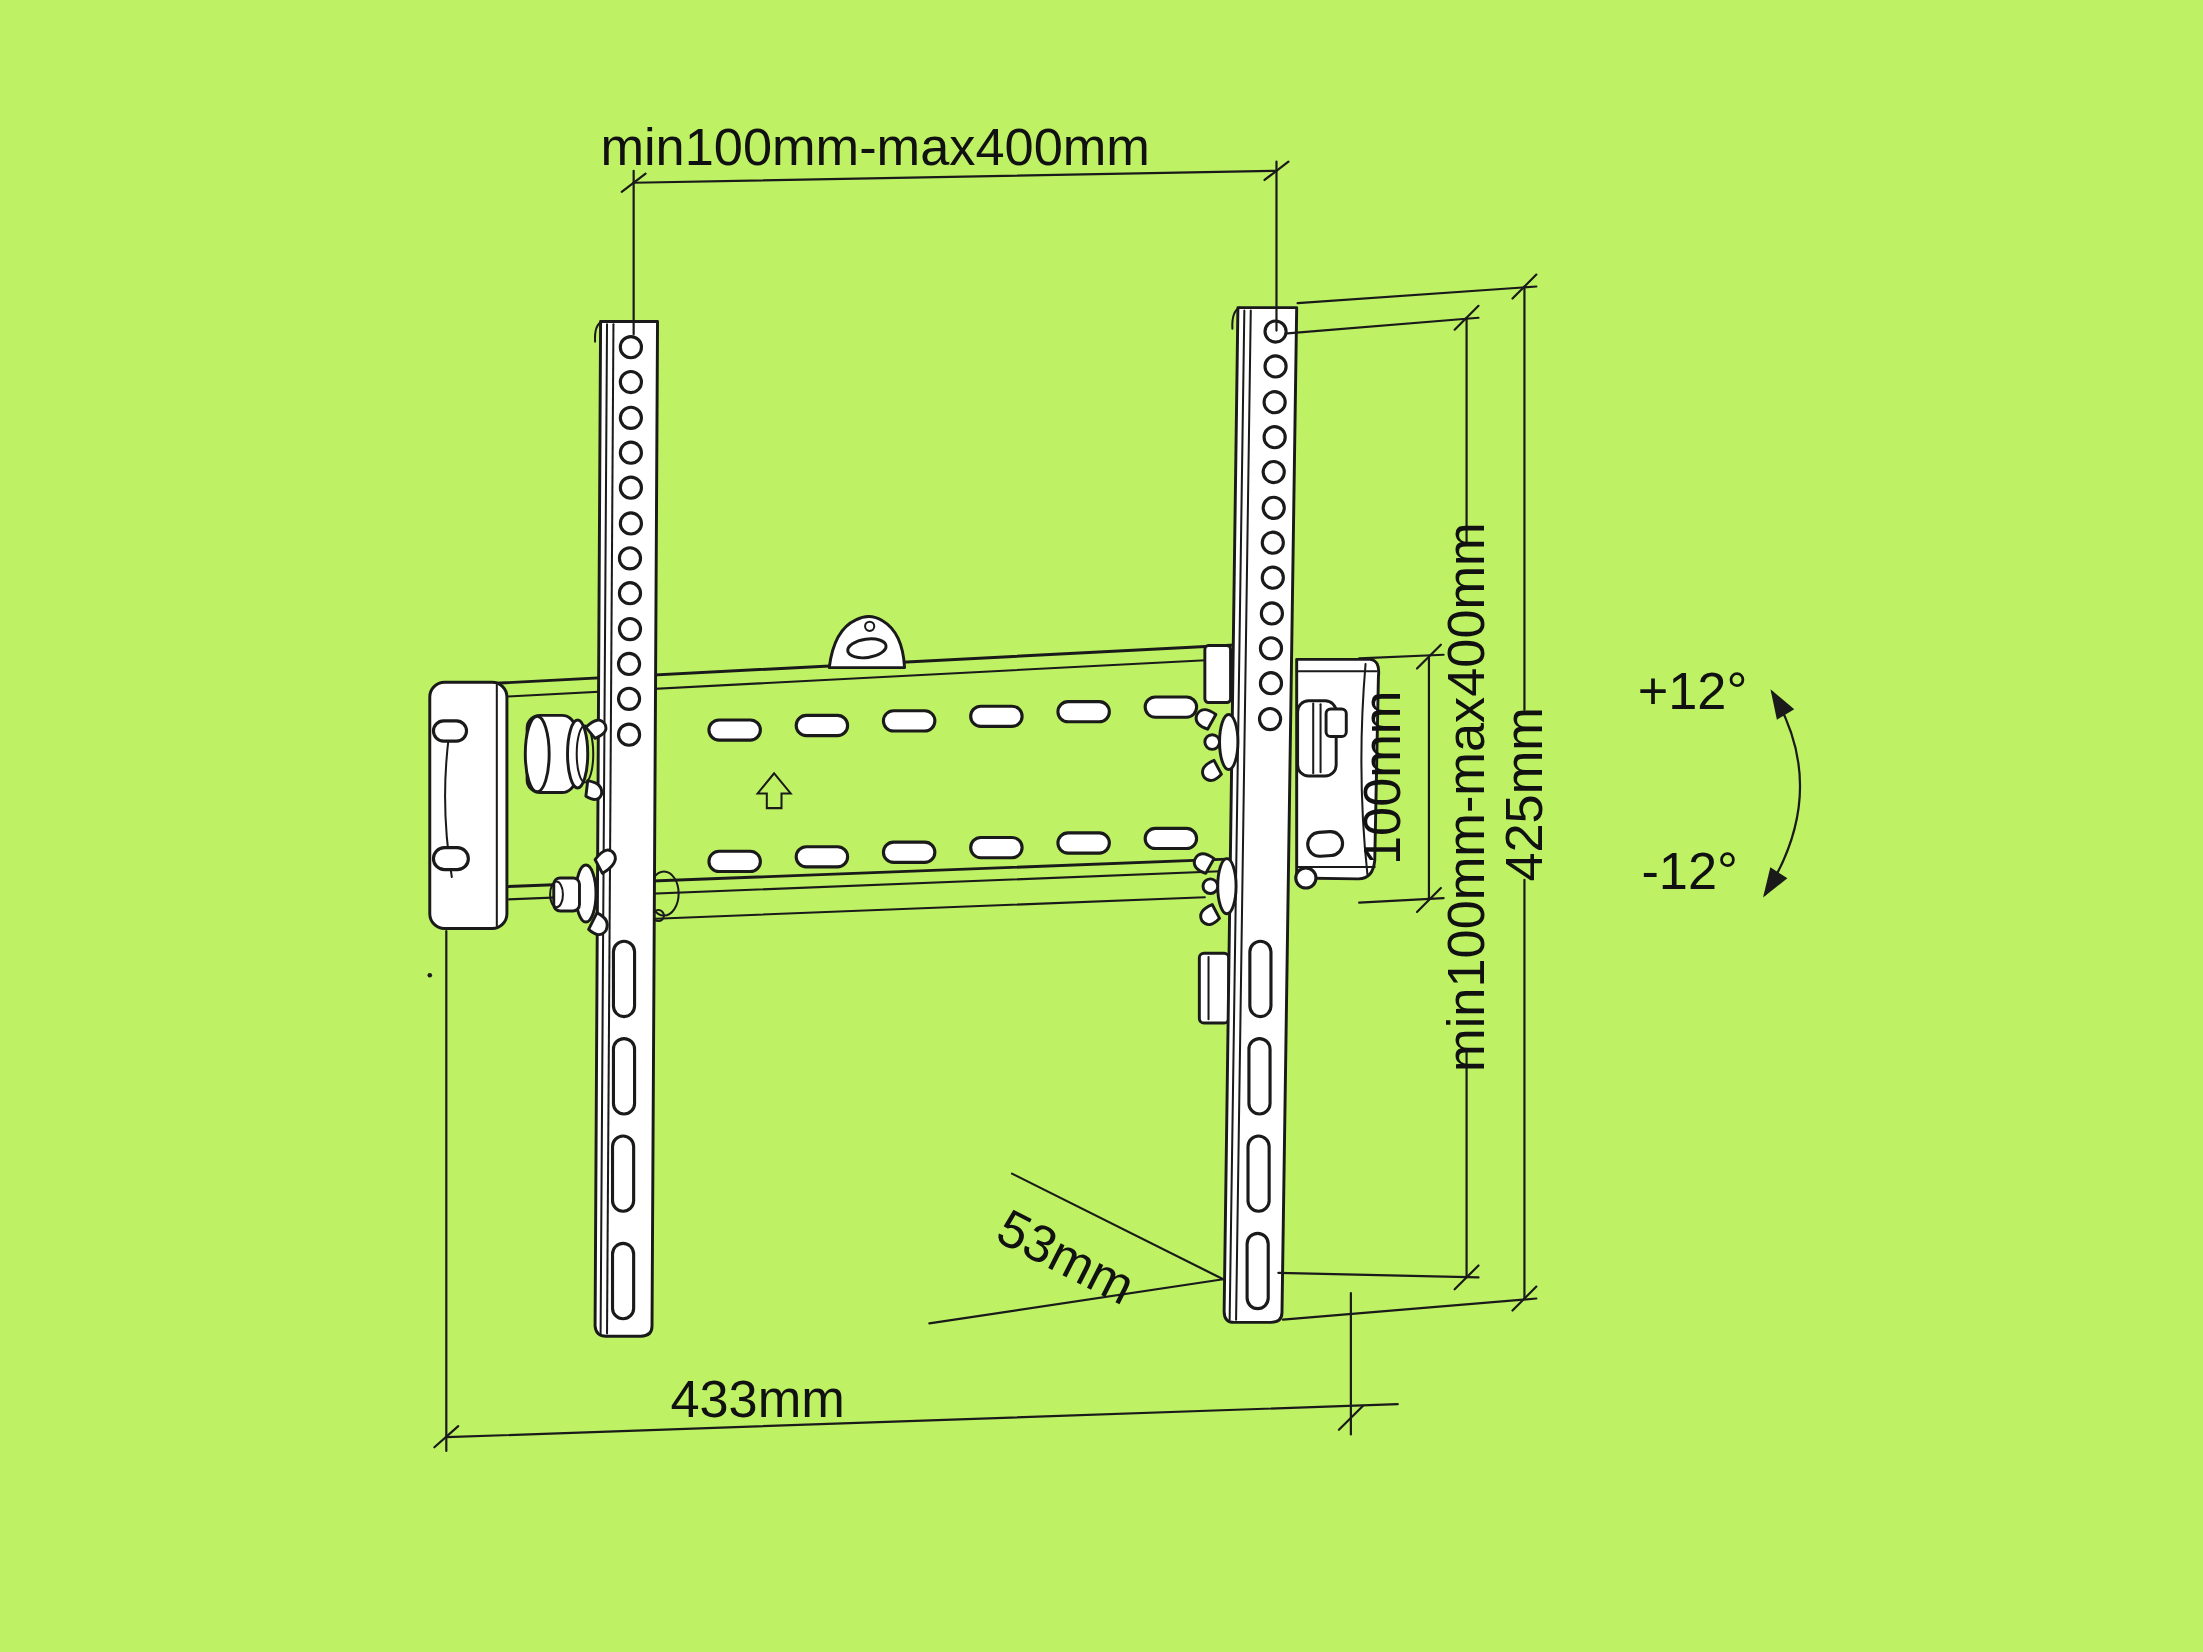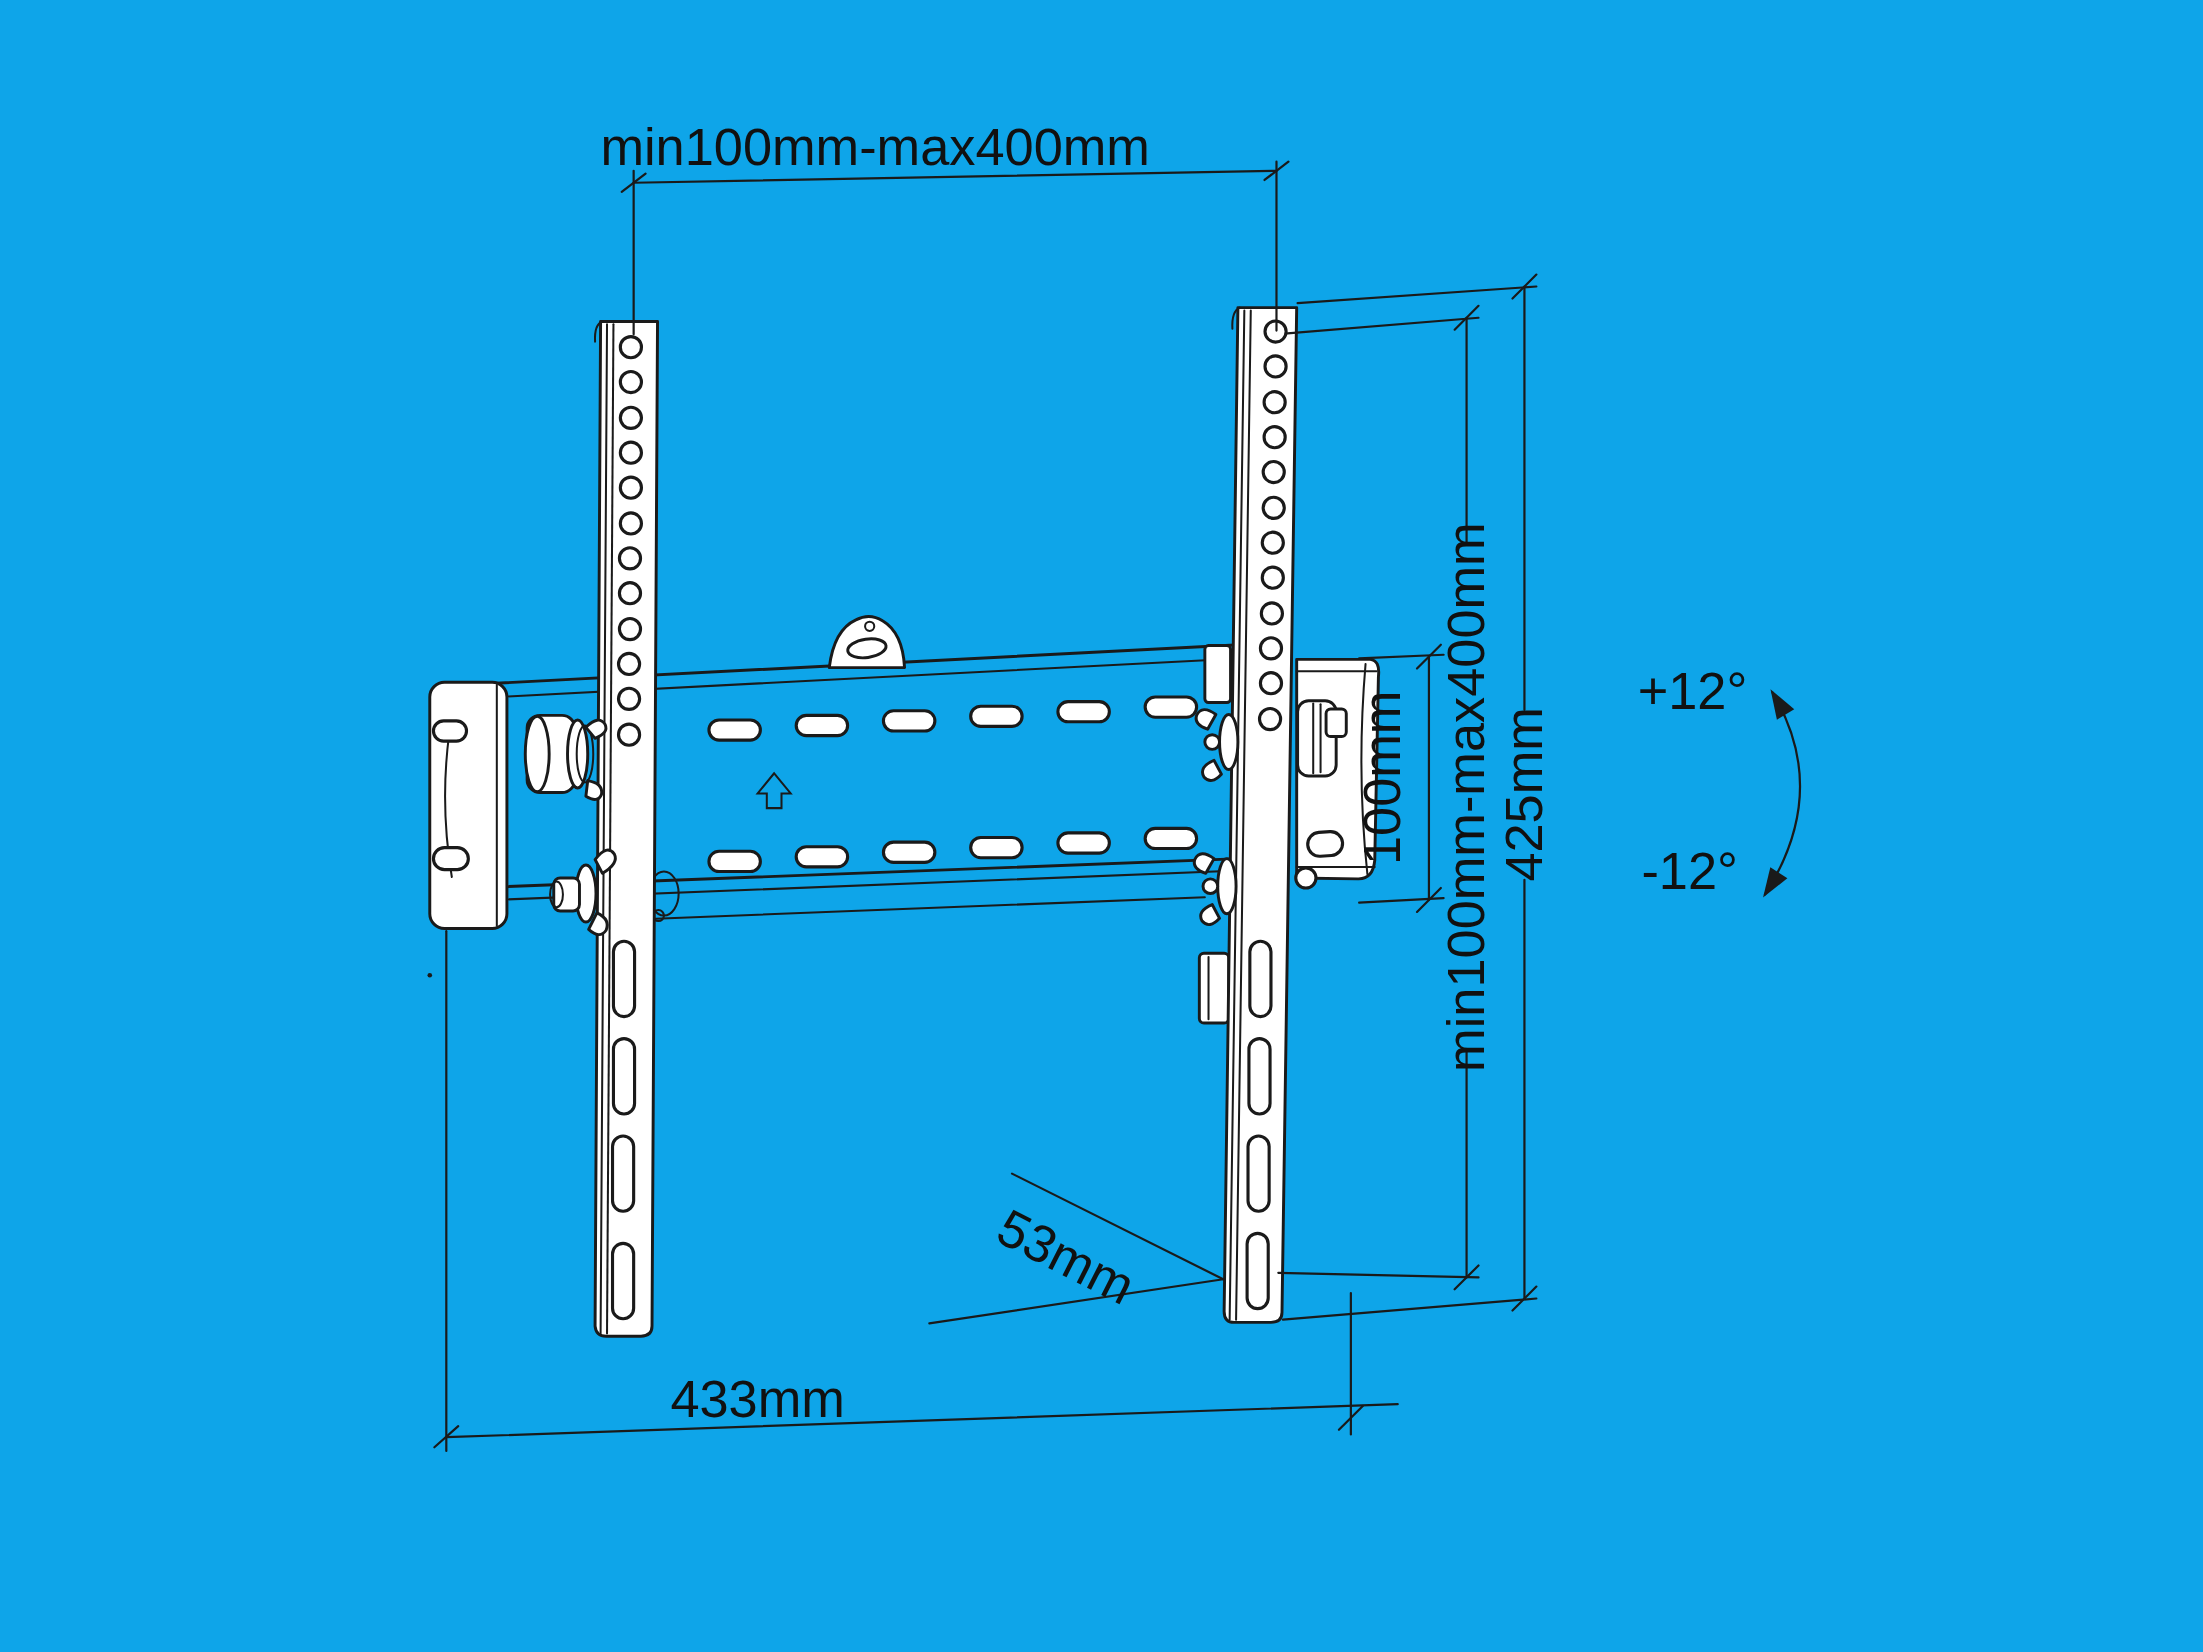--- a/index.html
+++ b/index.html
@@ -1,16 +1,16 @@
 <!DOCTYPE html>
 <html style="font-size:14.7px"><head>
 <meta charset="utf-8">
 <style>
   html,body{margin:0;padding:0;background:#fff;}
-  #stage{position:relative;width:2204px;height:1653px;background:#0ea5e9;overflow:hidden;}
+  #stage{position:relative;width:2204px;height:1653px;background:#bef264;overflow:hidden;}
   svg{display:block;}
   text{font-family:"Liberation Sans","DejaVu Sans",sans-serif;fill:#111;}
   .dimtext{font-size:57px;}
   .part{stroke:#1a1a1a;stroke-width:3.2;fill:none;stroke-linecap:round;stroke-linejoin:round;}
   .partfill{stroke:#1a1a1a;stroke-width:3.2;fill:#fff;stroke-linejoin:round;}
   .thin{stroke:#1a1a1a;stroke-width:2.2;fill:none;stroke-linecap:round;}
   .hole{stroke:#1a1a1a;stroke-width:3.4;fill:#fff;}
   .dim{stroke:#1a1a1a;stroke-width:2.4;fill:none;stroke-linecap:round;}
 </style>
 </head>

